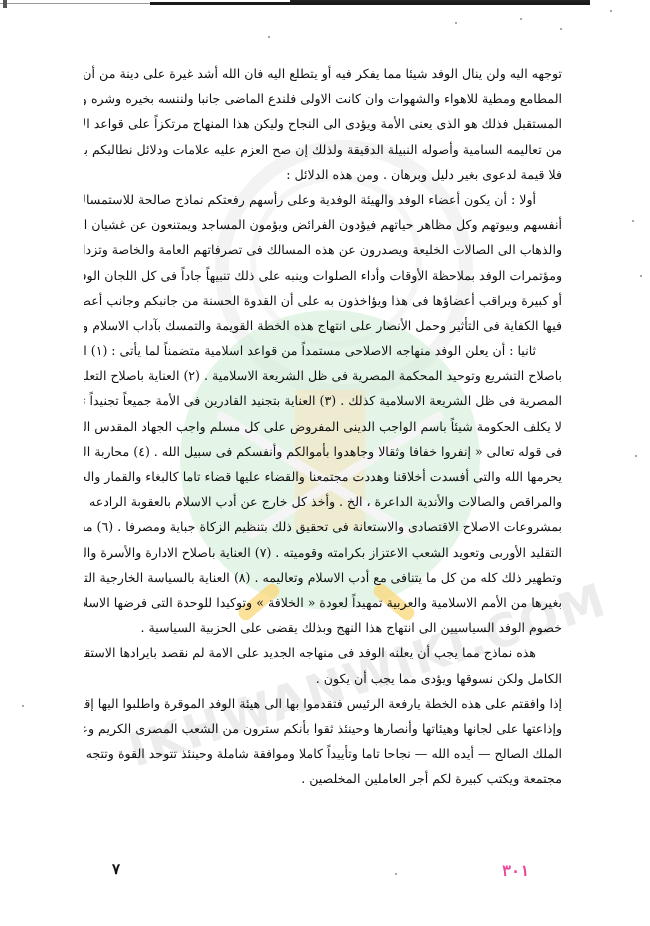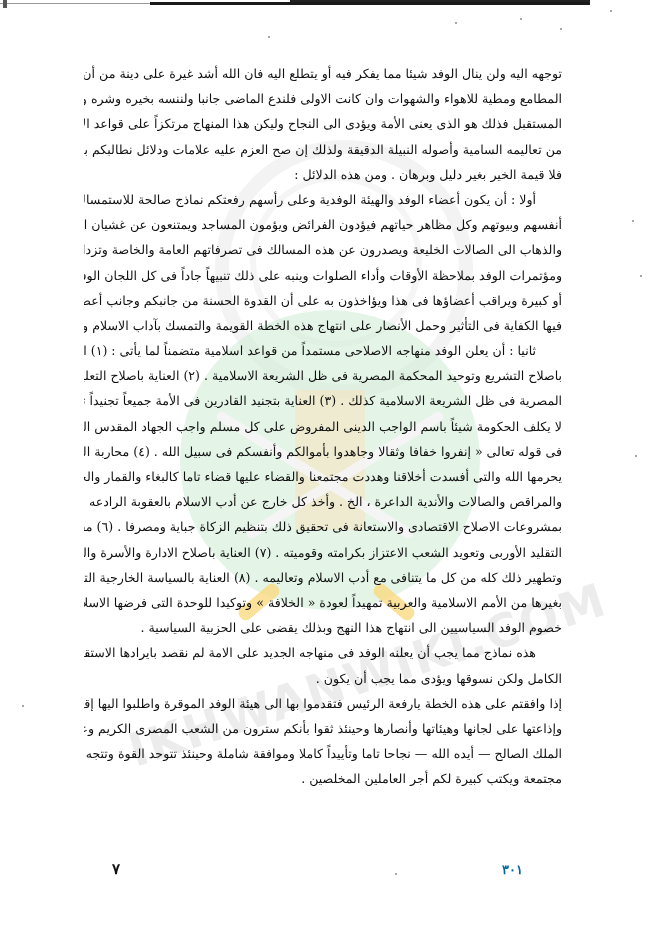--- a/index.html
+++ b/index.html
@@ -73,22 +73,22 @@
     text-align-last: justify; height: 25.2px; overflow: hidden;
   }
   .page-text .line.short { text-align-last: right; }
   .page-text .line.indent { padding-right: 26px; }
 
   .page-num-left {
     position:absolute; left:112px; top:860px; font-family:"DejaVu Serif", serif;
     font-size:15px; font-weight:bold; color:#111;
   }
   .page-num-right {
-    position:absolute; left:502px; top:862px; font-family:Liberation Serif, serif;
-    font-size:13px; font-weight:bold; color:#0369a1;
+    position:absolute; left:502px; top:862px; font-family:Liberation Mono, monospace;
+    font-size:15px; font-weight:bold; color:#ec4899;
   }
 </style>
 </head>
 <body>
 
 <div class="top-rule">
   <div class="seg-a"></div>
     <div class="seg-b"></div>
     <div class="seg-c"></div>
 </div>
@@ -115,21 +115,21 @@
   <div class="wm-hilt-l"></div>
   <div class="wm-hilt-r"></div>
   <div class="wm-text">IKHWANWIKI.COM</div>
 </div>
 
 <div class="page-text">
   <span class="line">توجهه اليه ولن ينال الوفد شيئا مما يفكر فيه أو يتطلع اليه فان الله أشد غيرة على دينة من أن يكون سلما</span>
   <span class="line">المطامع ومطية للاهواء والشهوات وان كانت الاولى فلندع الماضى جانبا ولننسه بخيره وشره ولنضع منهاج</span>
   <span class="line">المستقبل فذلك هو الذى يعنى الأمة ويؤدى الى النجاح وليكن هذا المنهاج مرتكزاً على قواعد الاسلام مستمداً</span>
   <span class="line">من تعاليمه السامية وأصوله النبيلة الدقيقة ولذلك إن صح العزم عليه علامات ودلائل نطالبكم بها ونحاسبكم عليها</span>
-  <span class="line short">فلا قيمة الخير بغير دليل وبرهان . ومن هذه الدلائل :</span>
+  <span class="line short">فلا قيمة لدعوى بغير دليل وبرهان . ومن هذه الدلائل :</span>
   <span class="line indent">أولا : أن يكون أعضاء الوفد والهيئة الوفدية وعلى رأسهم رفعتكم نماذج صالحة للاستمساك بالاسلام فى</span>
   <span class="line">أنفسهم وبيوتهم وكل مظاهر حياتهم فيؤدون الفرائض ويؤمون المساجد ويمتنعون عن غشيان الأندية الفاجرة</span>
   <span class="line">والذهاب الى الصالات الخليعة ويصدرون عن هذه المسالك فى تصرفاتهم العامة والخاصة وتزدان اجتماعات الوفد</span>
   <span class="line">ومؤتمرات الوفد بملاحظة الأوقات وأداء الصلوات وينبه على ذلك تنبيهاً جاداً فى كل اللجان الوفدية صغيرة</span>
   <span class="line">أو كبيرة ويراقب أعضاؤها فى هذا ويؤاخذون به على أن القدوة الحسنة من جانبكم وجانب أعضاء الوفد البارزين</span>
   <span class="line">فيها الكفاية فى التأثير وحمل الأنصار على انتهاج هذه الخطة القويمة والتمسك بآداب الاسلام وشعائره ومظاهره .</span>
   <span class="line indent">ثانيا : أن يعلن الوفد منهاجه الاصلاحى مستمداً من قواعد اسلامية متضمناً لما يأتى : (١) العناية</span>
   <span class="line">باصلاح التشريع وتوحيد المحكمة المصرية فى ظل الشريعة الاسلامية . (٢) العناية باصلاح التعليم وتوحيد المدرسة</span>
   <span class="line">المصرية فى ظل الشريعة الاسلامية كذلك . (٣) العناية بتجنيد القادرين فى الأمة جميعاً تجنيداً تطوعيا</span>
   <span class="line">لا يكلف الحكومة شيئاً باسم الواجب الدينى المفروض على كل مسلم واجب الجهاد المقدس الذى يدوى به النفير العام</span>

